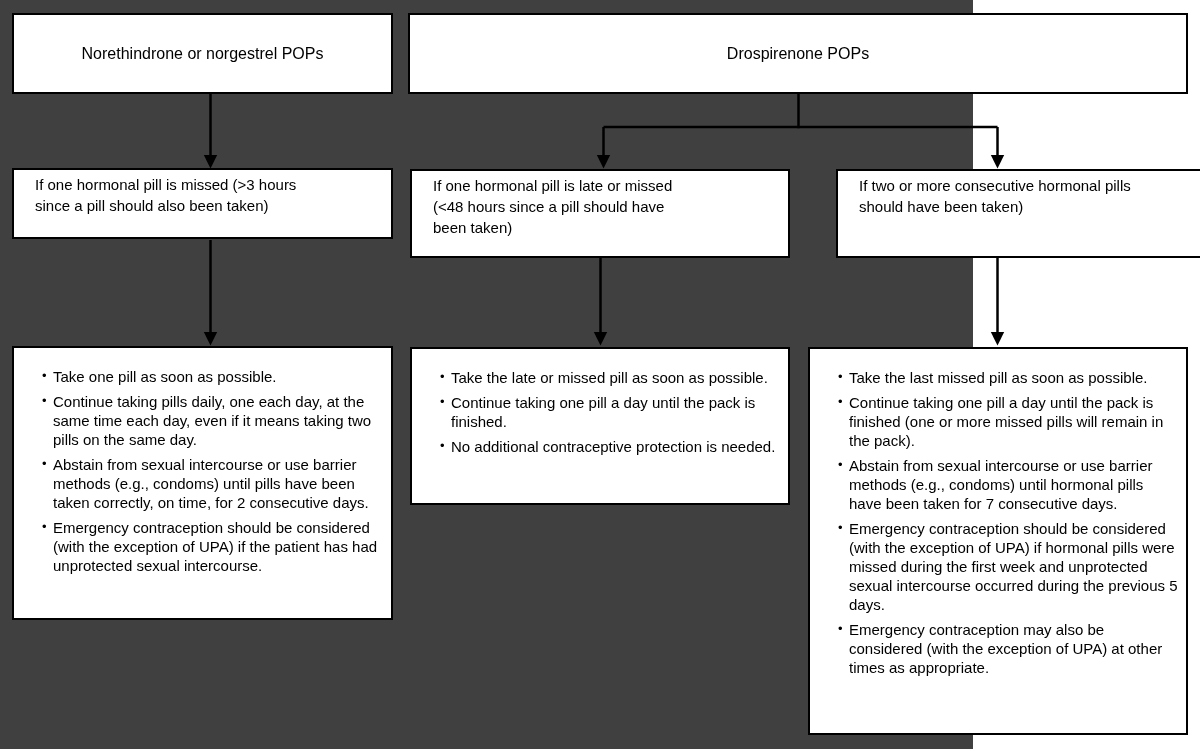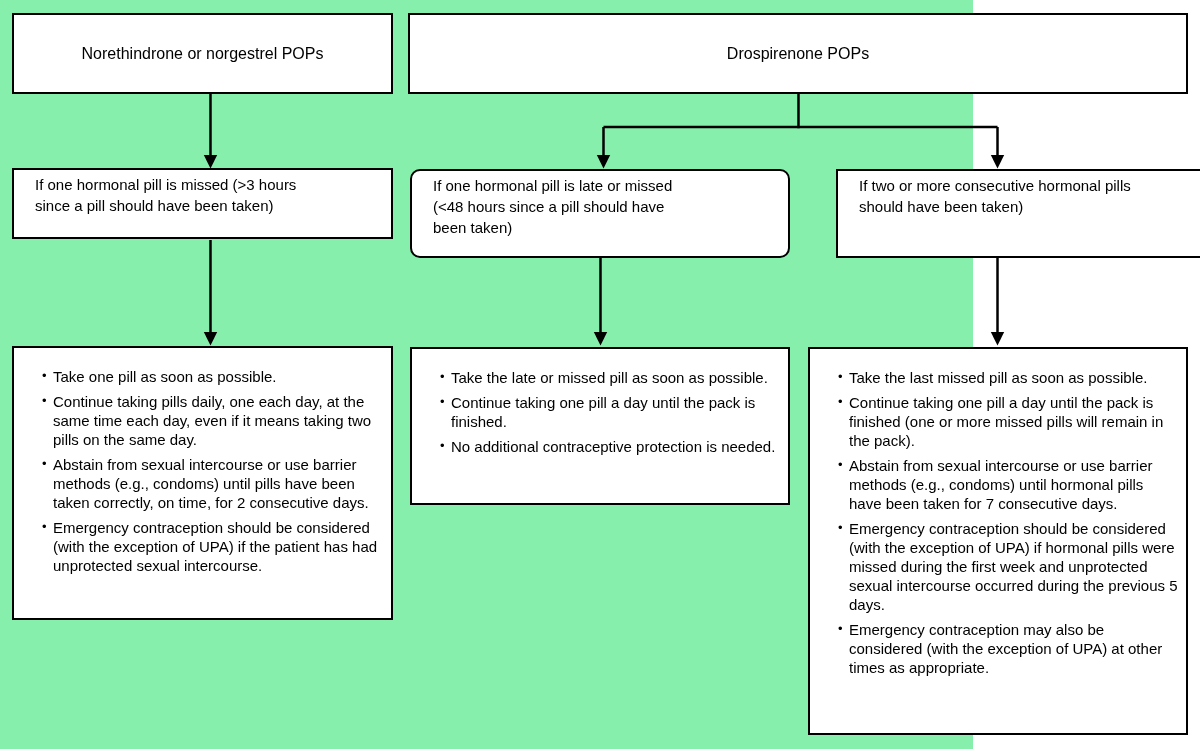--- a/index.html
+++ b/index.html
@@ -4,21 +4,21 @@
 <style>
   html, body {
     margin: 0;
     padding: 0;
     background: #ffffff;
   }
   .canvas {
     position: relative;
     width: 973px;
     height: 749px;
-    background: #86efac;
+    background: #404040;
     font-family: "Liberation Sans", "DejaVu Sans", sans-serif;
     color: #000000;
   }
   .connectors {
     position: absolute;
     left: 0;
     top: 0;
     width: 1200px;
     height: 749px;
   }
@@ -65,21 +65,21 @@
     position: absolute;
     left: 0;
     top: -1px;
     font-size: 13px;
     line-height: 19px;
   }
   
   #box-noreth-header   { left: 12px;  top: 13px;  width: 381px; height: 81px; }
   #box-drsp-header     { left: 408px; top: 13px;  width: 780px; height: 81px; }
   #box-noreth-cond     { left: 12px;  top: 168px; width: 381px; height: 71px; }
-  #box-drsp-late-cond  { left: 410px; top: 169px; width: 380px; height: 89px; border-radius: 10px; }
+  #box-drsp-late-cond  { left: 410px; top: 169px; width: 380px; height: 89px; }
   #box-drsp-two-cond   { left: 808px; top: 169px; width: 380px; height: 89px; margin-left: 28px; }
   #box-noreth-actions  { left: 12px;  top: 346px; width: 381px; height: 274px; }
   #box-drsp-late-actions { left: 410px; top: 347px; width: 380px; height: 158px; }
   #box-drsp-two-actions  { left: 808px; top: 347px; width: 380px; height: 388px; }
 </style>
 </head>
 <body>
 
 <div class="canvas">
 
@@ -107,21 +107,21 @@
   <div class="box header-box" id="box-noreth-header">
     <span>Norethindrone or norgestrel POPs</span>
   </div>
 
   <div class="box header-box" id="box-drsp-header">
     <span>Drospirenone POPs</span>
   </div>
 
   <div class="box cond-box" id="box-noreth-cond">
     <span class="cond-line">If one hormonal pill is missed (&gt;3 hours</span>
-    <span class="cond-line">since a pill should have been taken)</span>
+    <span class="cond-line">since a pill should also been taken)</span>
   </div>
 
   <div class="box cond-box" id="box-drsp-late-cond">
     <span class="cond-line">If one hormonal pill is late or missed</span>
     <span class="cond-line">(&lt;48 hours since a pill should have</span>
     <span class="cond-line">been taken)</span>
   </div>
 
   <div class="box cond-box" id="box-drsp-two-cond">
     <span class="cond-line">If two or more consecutive hormonal pills</span>

